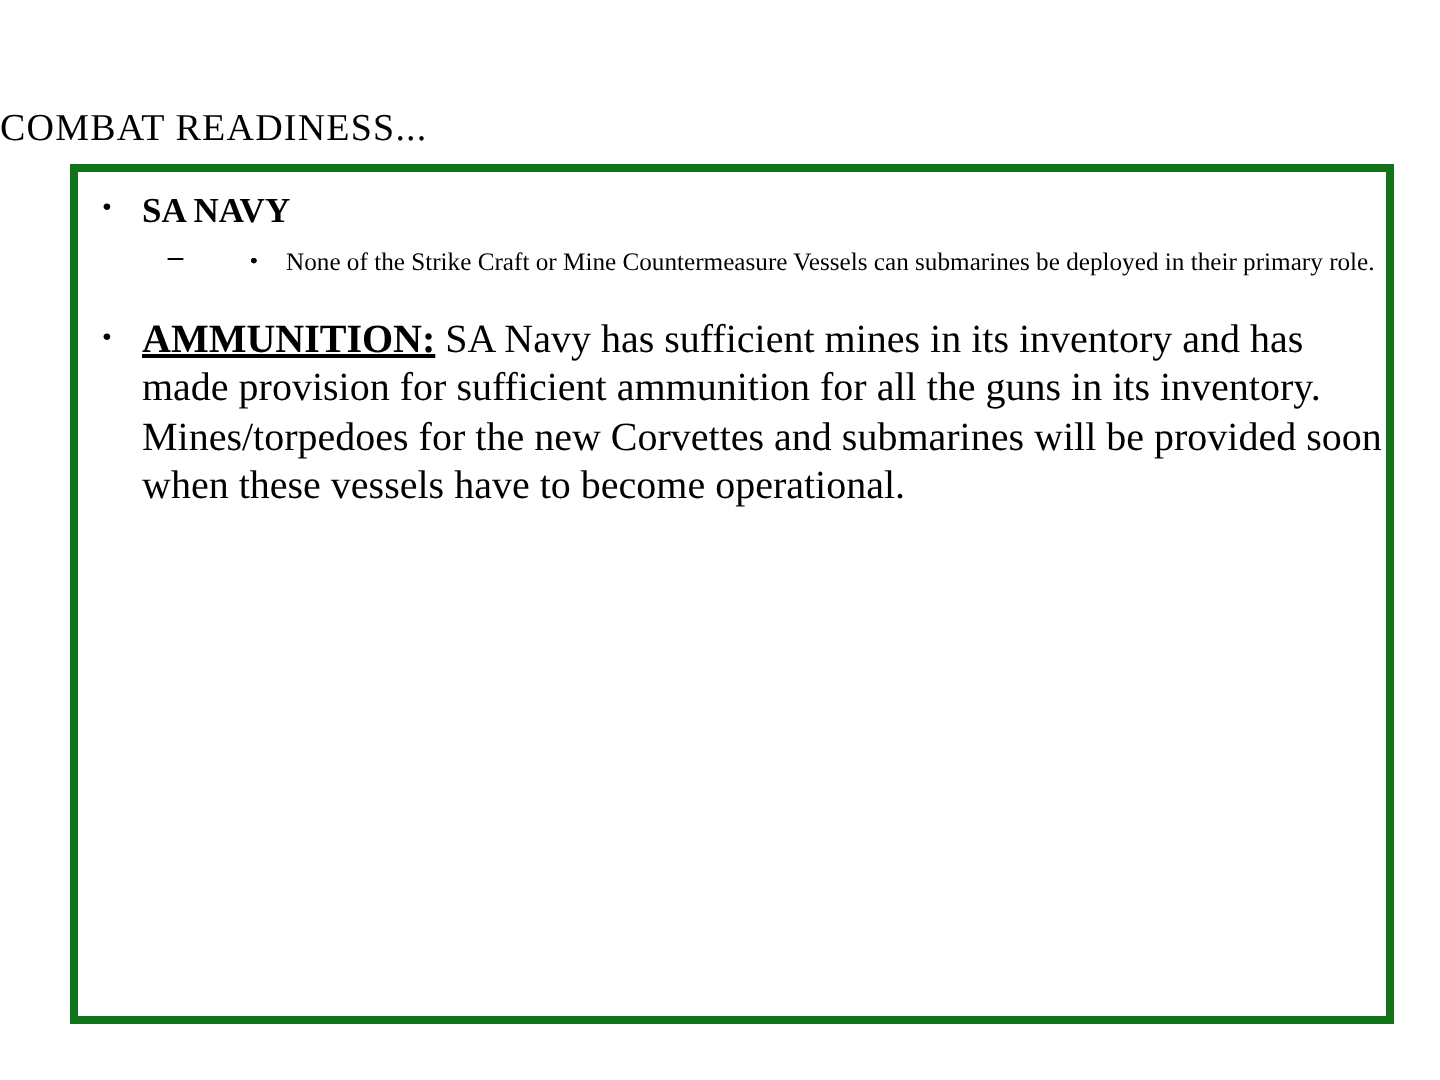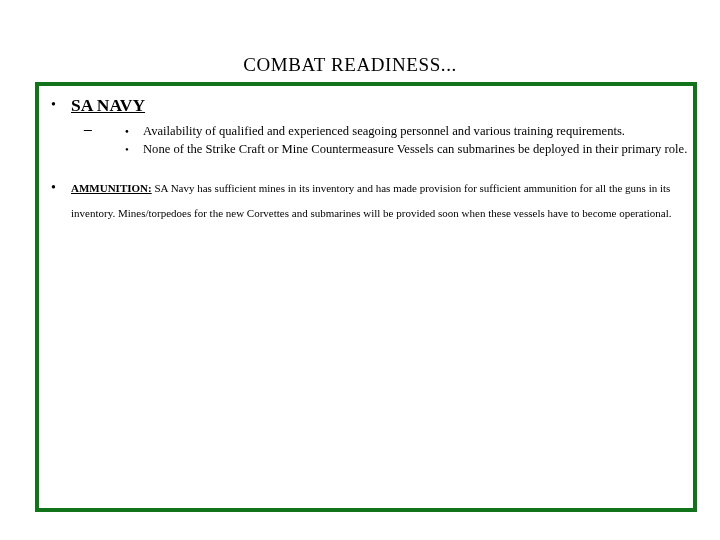--- a/index.html
+++ b/index.html
@@ -15,27 +15,26 @@
     overflow: hidden;
     position: relative;
   }
 
   
   #slide-title {
     position: absolute;
     left: 0;
     top: 41px;
     width: 636px;
-    text-align: center;
+    text-align: left;
     font-size: 19px;
     line-height: 22px;
     letter-spacing: 0.6px;
     font-weight: normal;
     color: #000000;
-    margin-left: 32px;
   }
 
   
   #content-box {
     position: absolute;
     left: 35px;
     top: 82px;
     width: 662px;
     height: 430px;
     box-sizing: border-box;
@@ -86,21 +85,21 @@
   }
   #bullet-sa-navy {
     margin-top: 2px;
   }
   #bullet-ammunition {
     margin-top: 18px;
     padding-left: 32px;
   }
   #bullet-ammunition .bullet-text {
     font-weight: normal;
-    font-size: 11px;
+    font-size: 20px;
     line-height: 24.5px;
   }
 
   
   .lvl2 {
     padding-left: 68px;
     font-size: 15px;
     line-height: 20.6px;
     font-weight: bold;
     margin-top: 1px;
@@ -124,21 +123,20 @@
     left: 86px;
     font-size: 11px;
     line-height: 17.4px;
   }
   #lvl3-group {
     margin-top: 5px;
   }
 
   
   .u {
-    text-decoration: underline;
   }
   .heading-run {
     font-weight: bold;
     text-decoration: underline;
   }
   .heading-run-plain {
     font-weight: bold;
   }
   .ammo-lead {
     font-weight: bold;
@@ -170,21 +168,20 @@
       <span class="bullet-mark">–</span>
     </div>
 
     <div id="lvl3-group">
       <div class="bullet-row lvl3">
         <span class="bullet-mark">•</span>
       </div>
 
       <div class="bullet-row lvl3">
         <span class="bullet-mark">•</span>
-        <span class="bullet-text">Availability of qualified and experienced seagoing personnel and various training requirements.</span>
       </div>
 
       <div class="bullet-row lvl3">
         <span class="bullet-mark">•</span>
         <span class="bullet-text">None of the Strike Craft or Mine Countermeasure Vessels can submarines be deployed in their primary role.</span>
       </div>
     </div>
 
     <div class="bullet-row lvl1" id="bullet-ammunition">
       <span class="bullet-mark">•</span>

